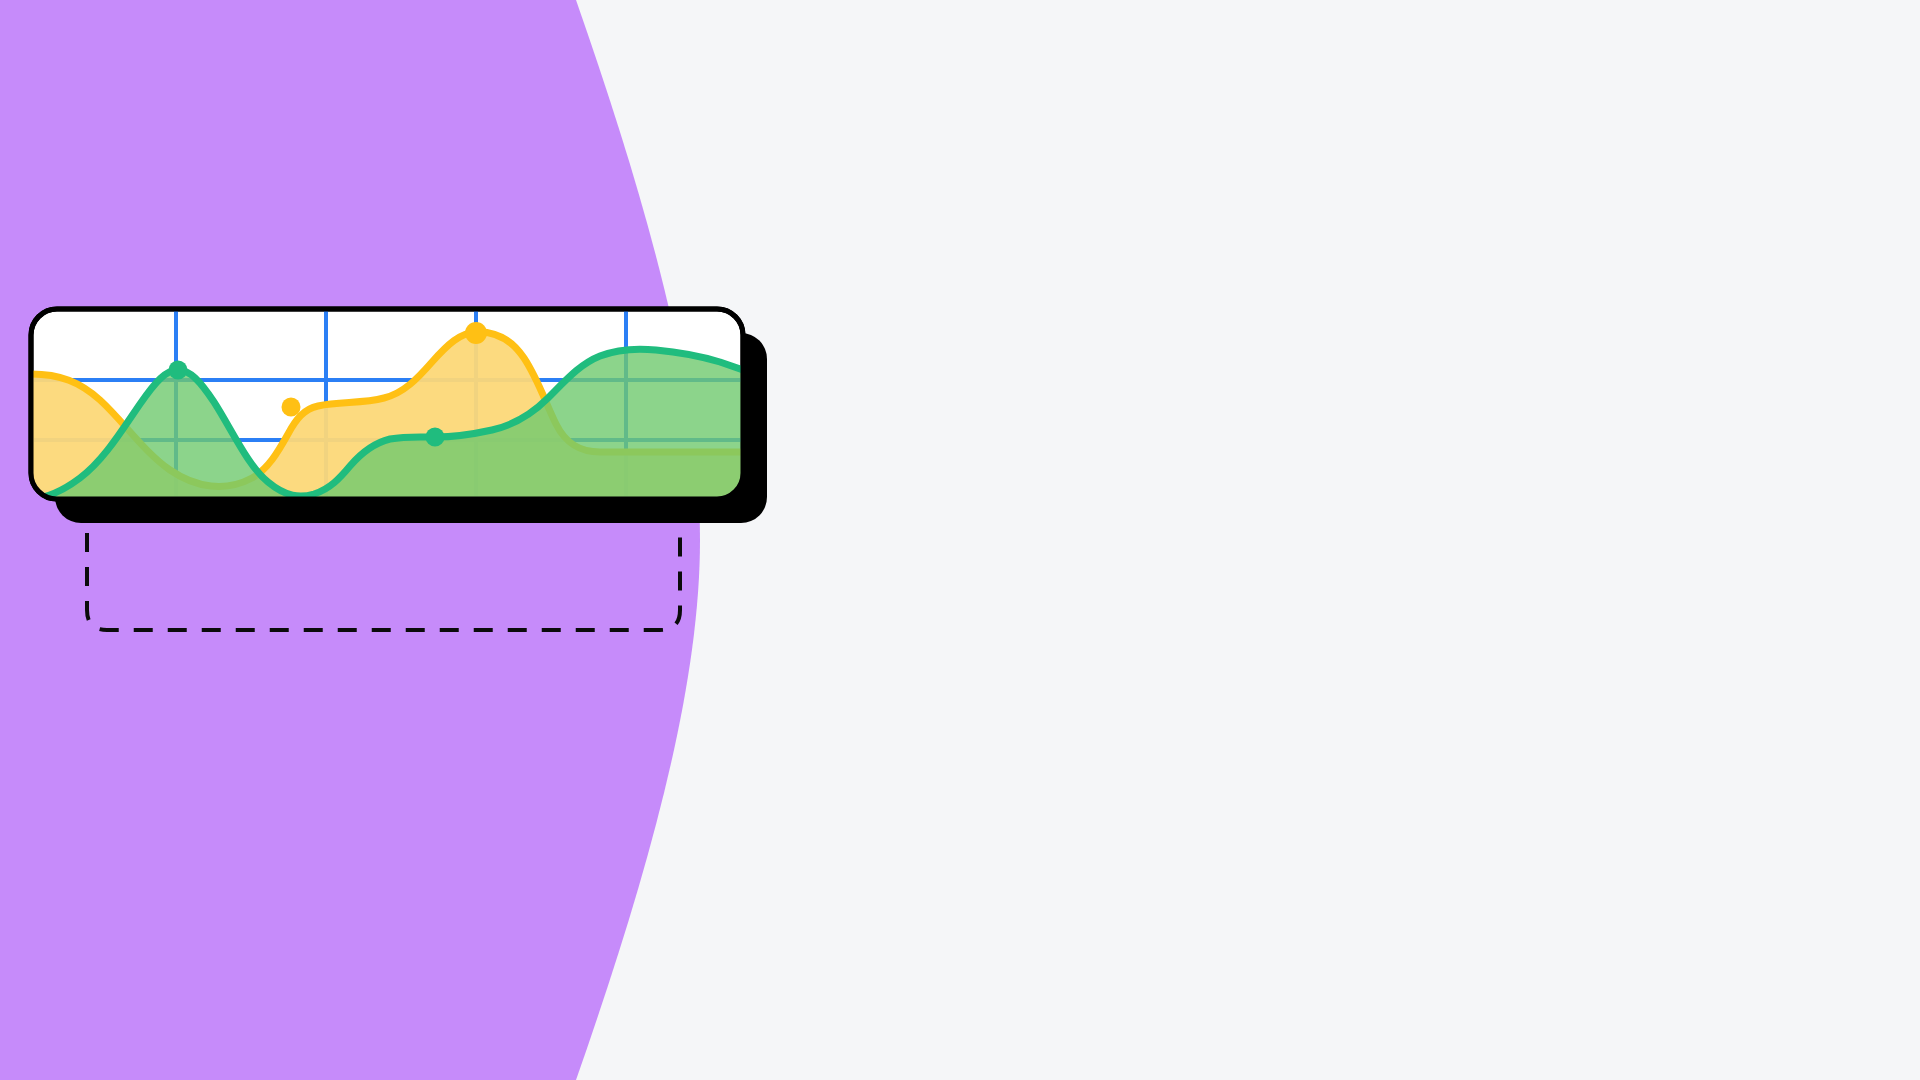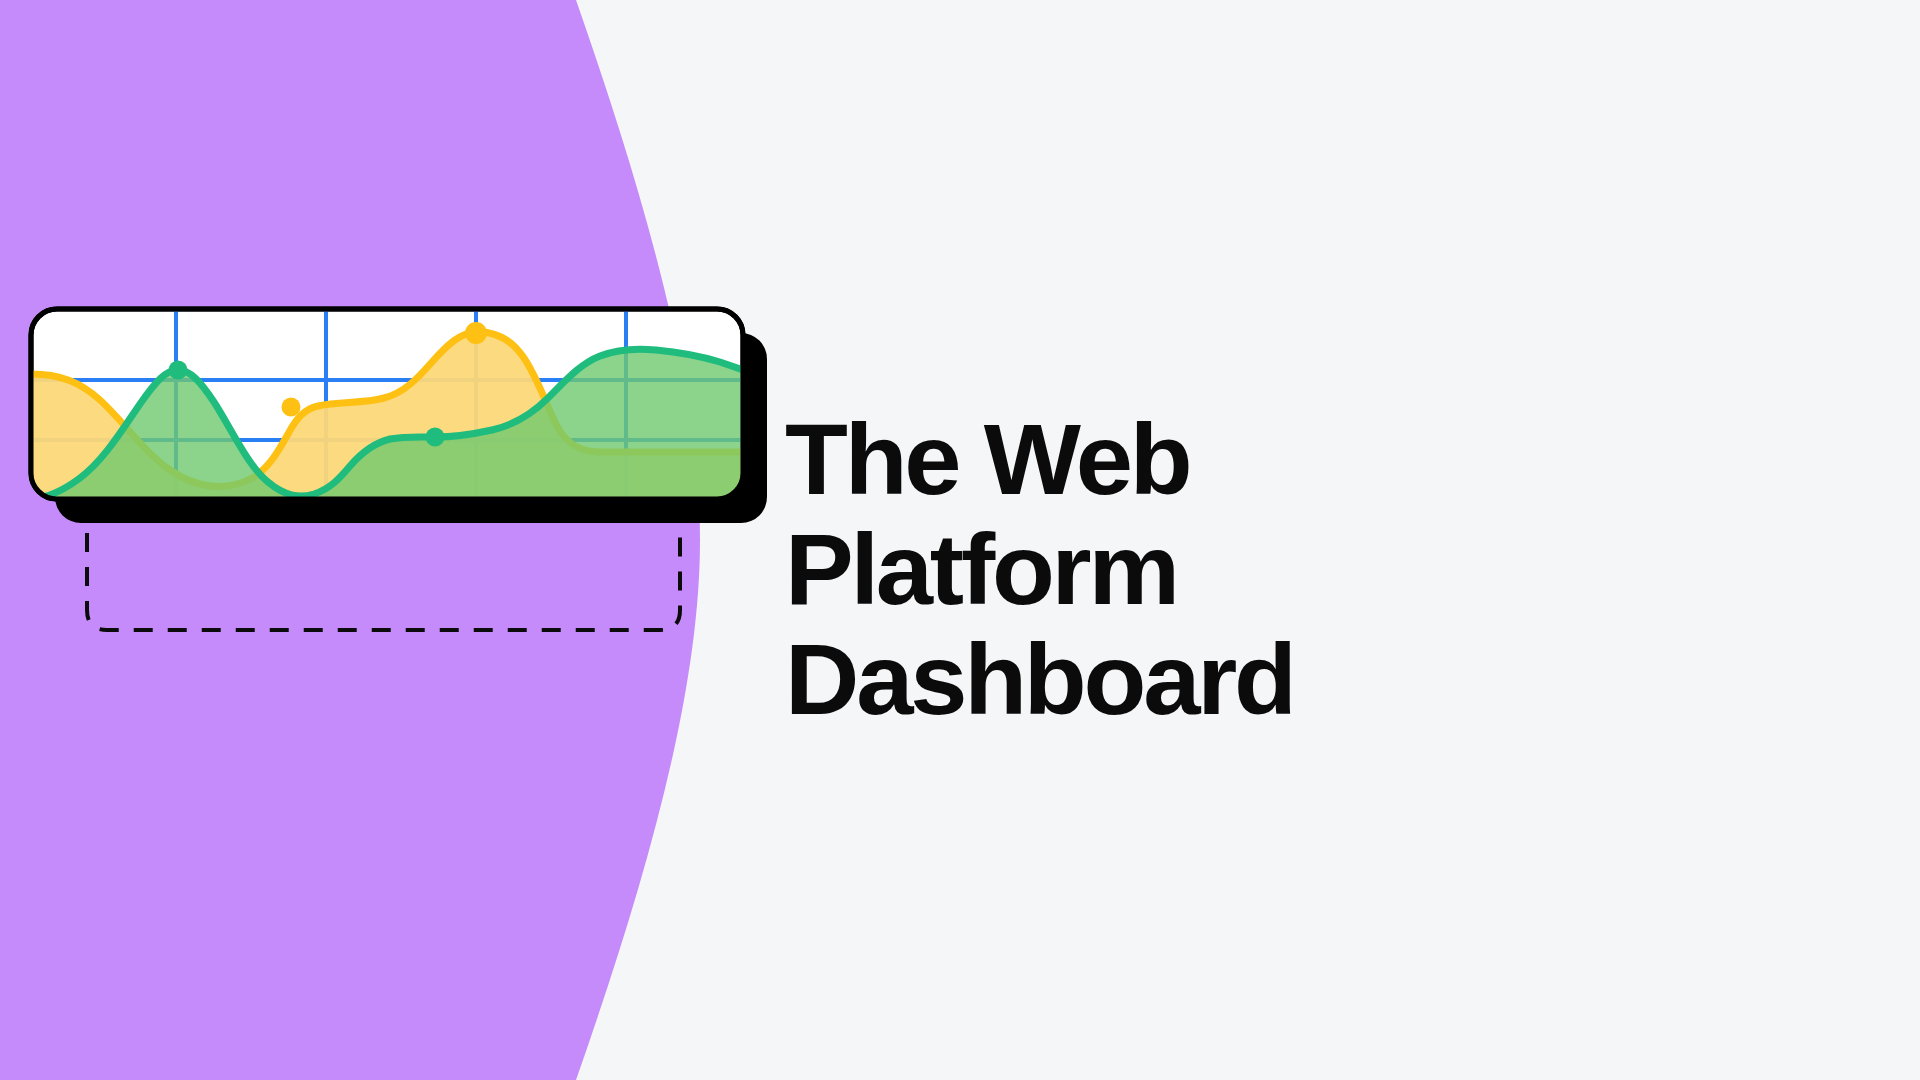--- a/index.html
+++ b/index.html
@@ -129,19 +129,14 @@
           <circle cx="435" cy="437" r="9.5" fill="#20BC7E"></circle>
           <circle cx="291" cy="407" r="9.5" fill="#FFC014"></circle>
           <circle cx="476" cy="333" r="11" fill="#FFC014"></circle>
         </g>
       </g>
 
       <rect x="31" y="309" width="712" height="190" rx="26" ry="26" fill="none" stroke="#000000" stroke-width="5"></rect>
     </svg>
   </div>
 
-  <div class="title-block">
-    <div class="title-line">The Web</div>
-    <div class="title-line">Platform</div>
-    <div class="title-line">Dashboard</div>
-  </div>
 
 </div>
 
 </body></html>

